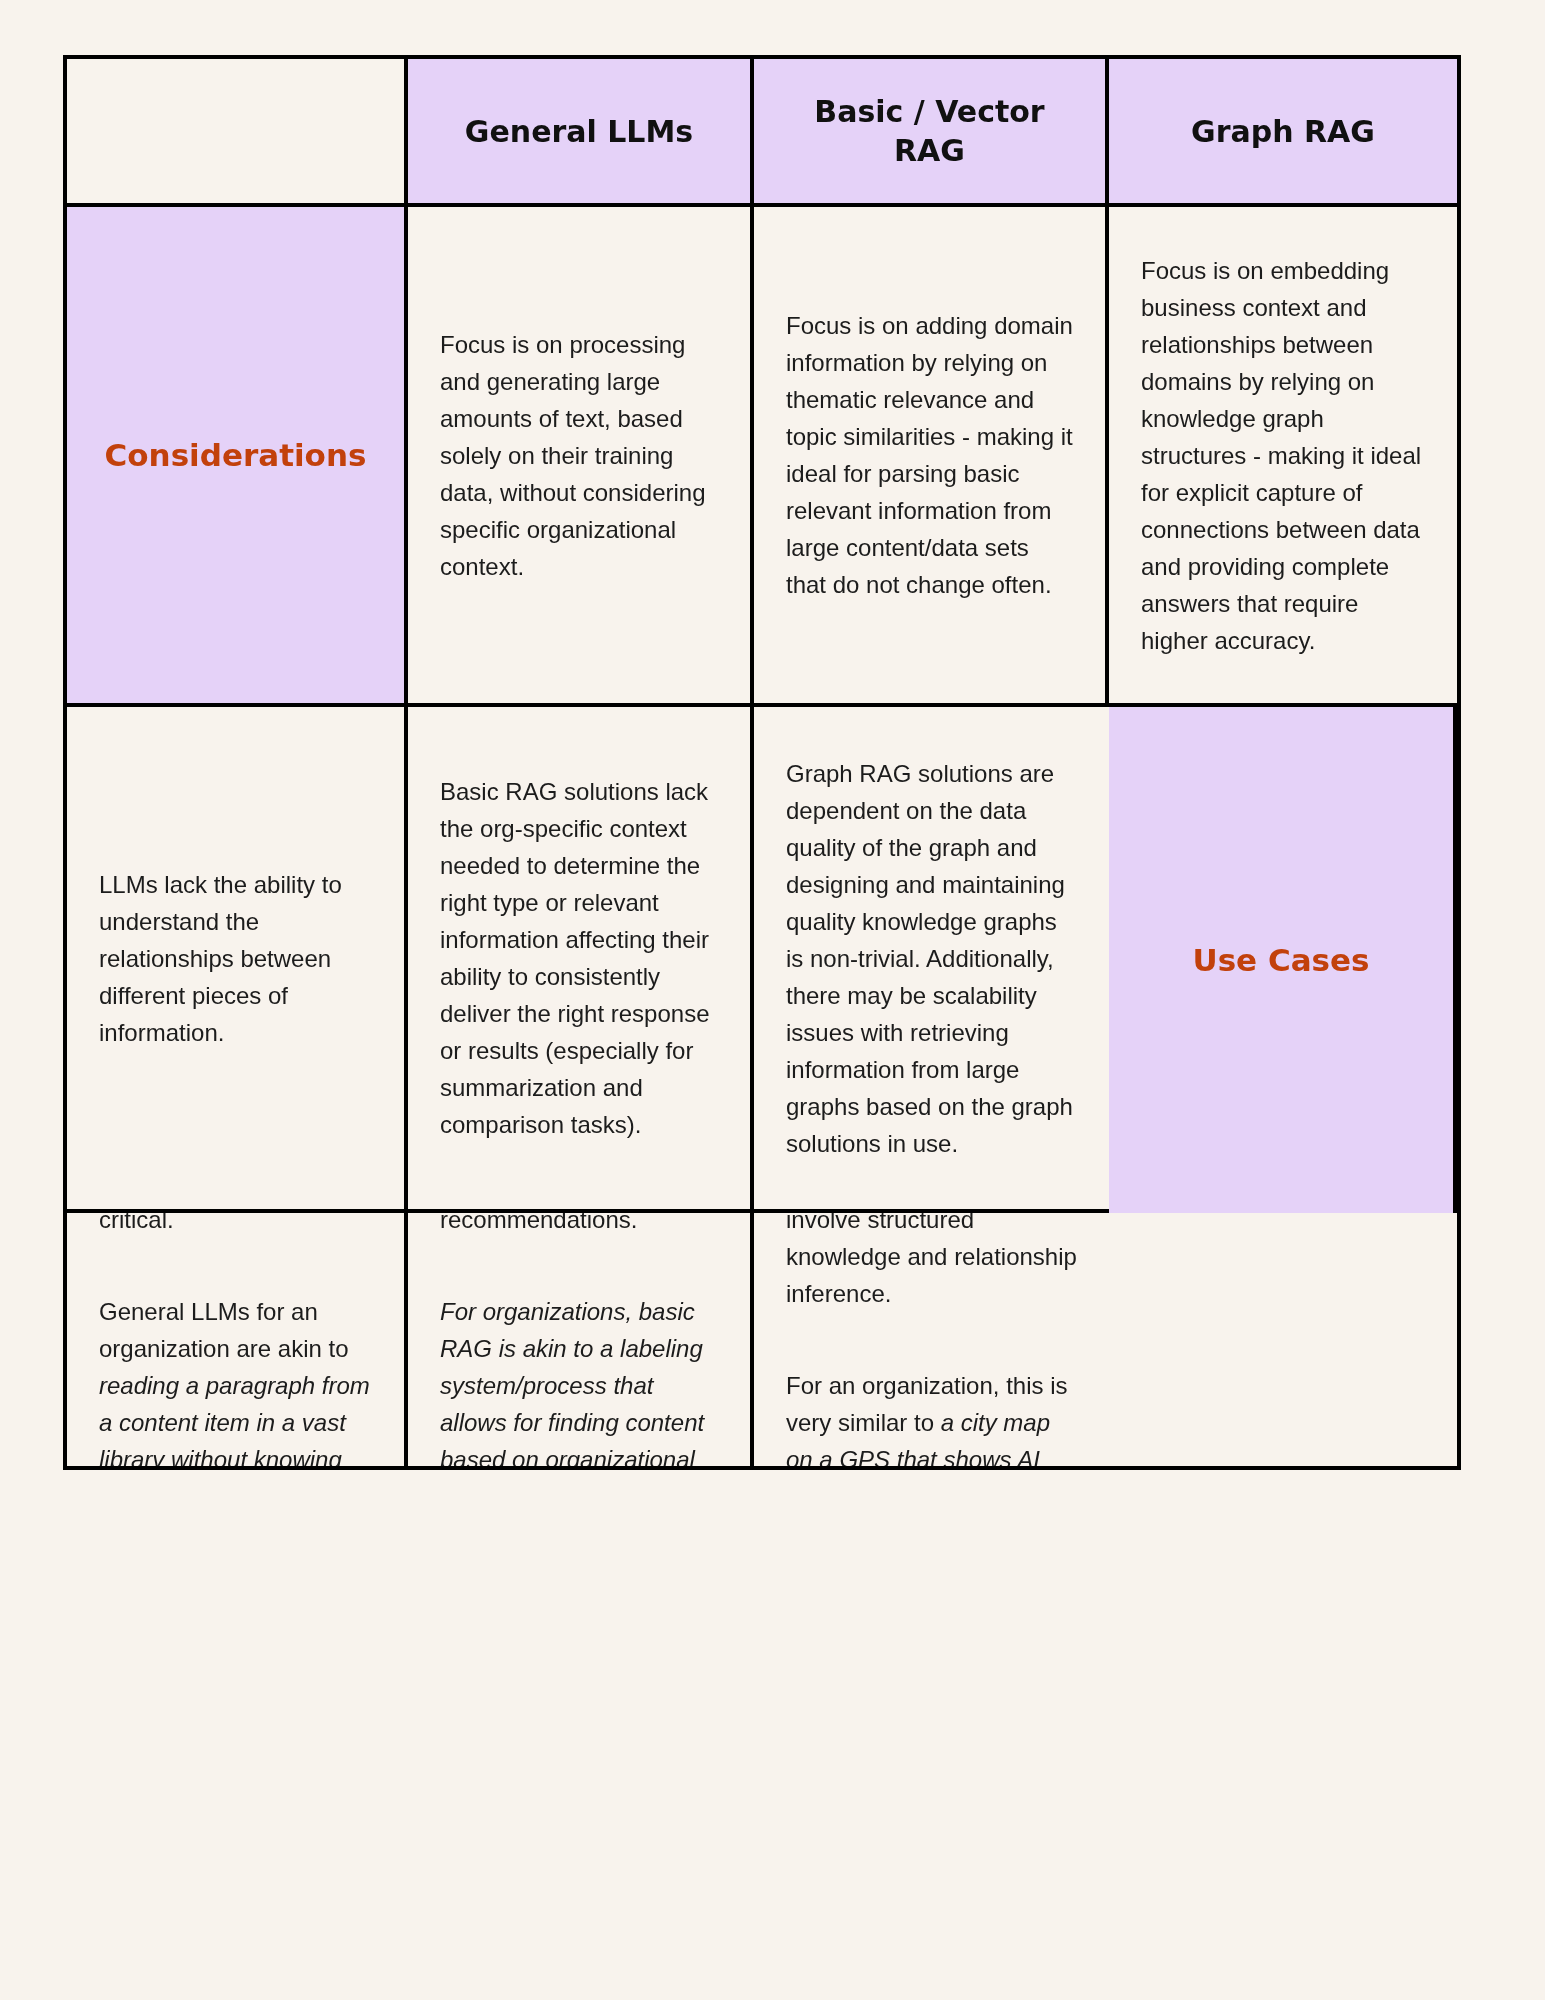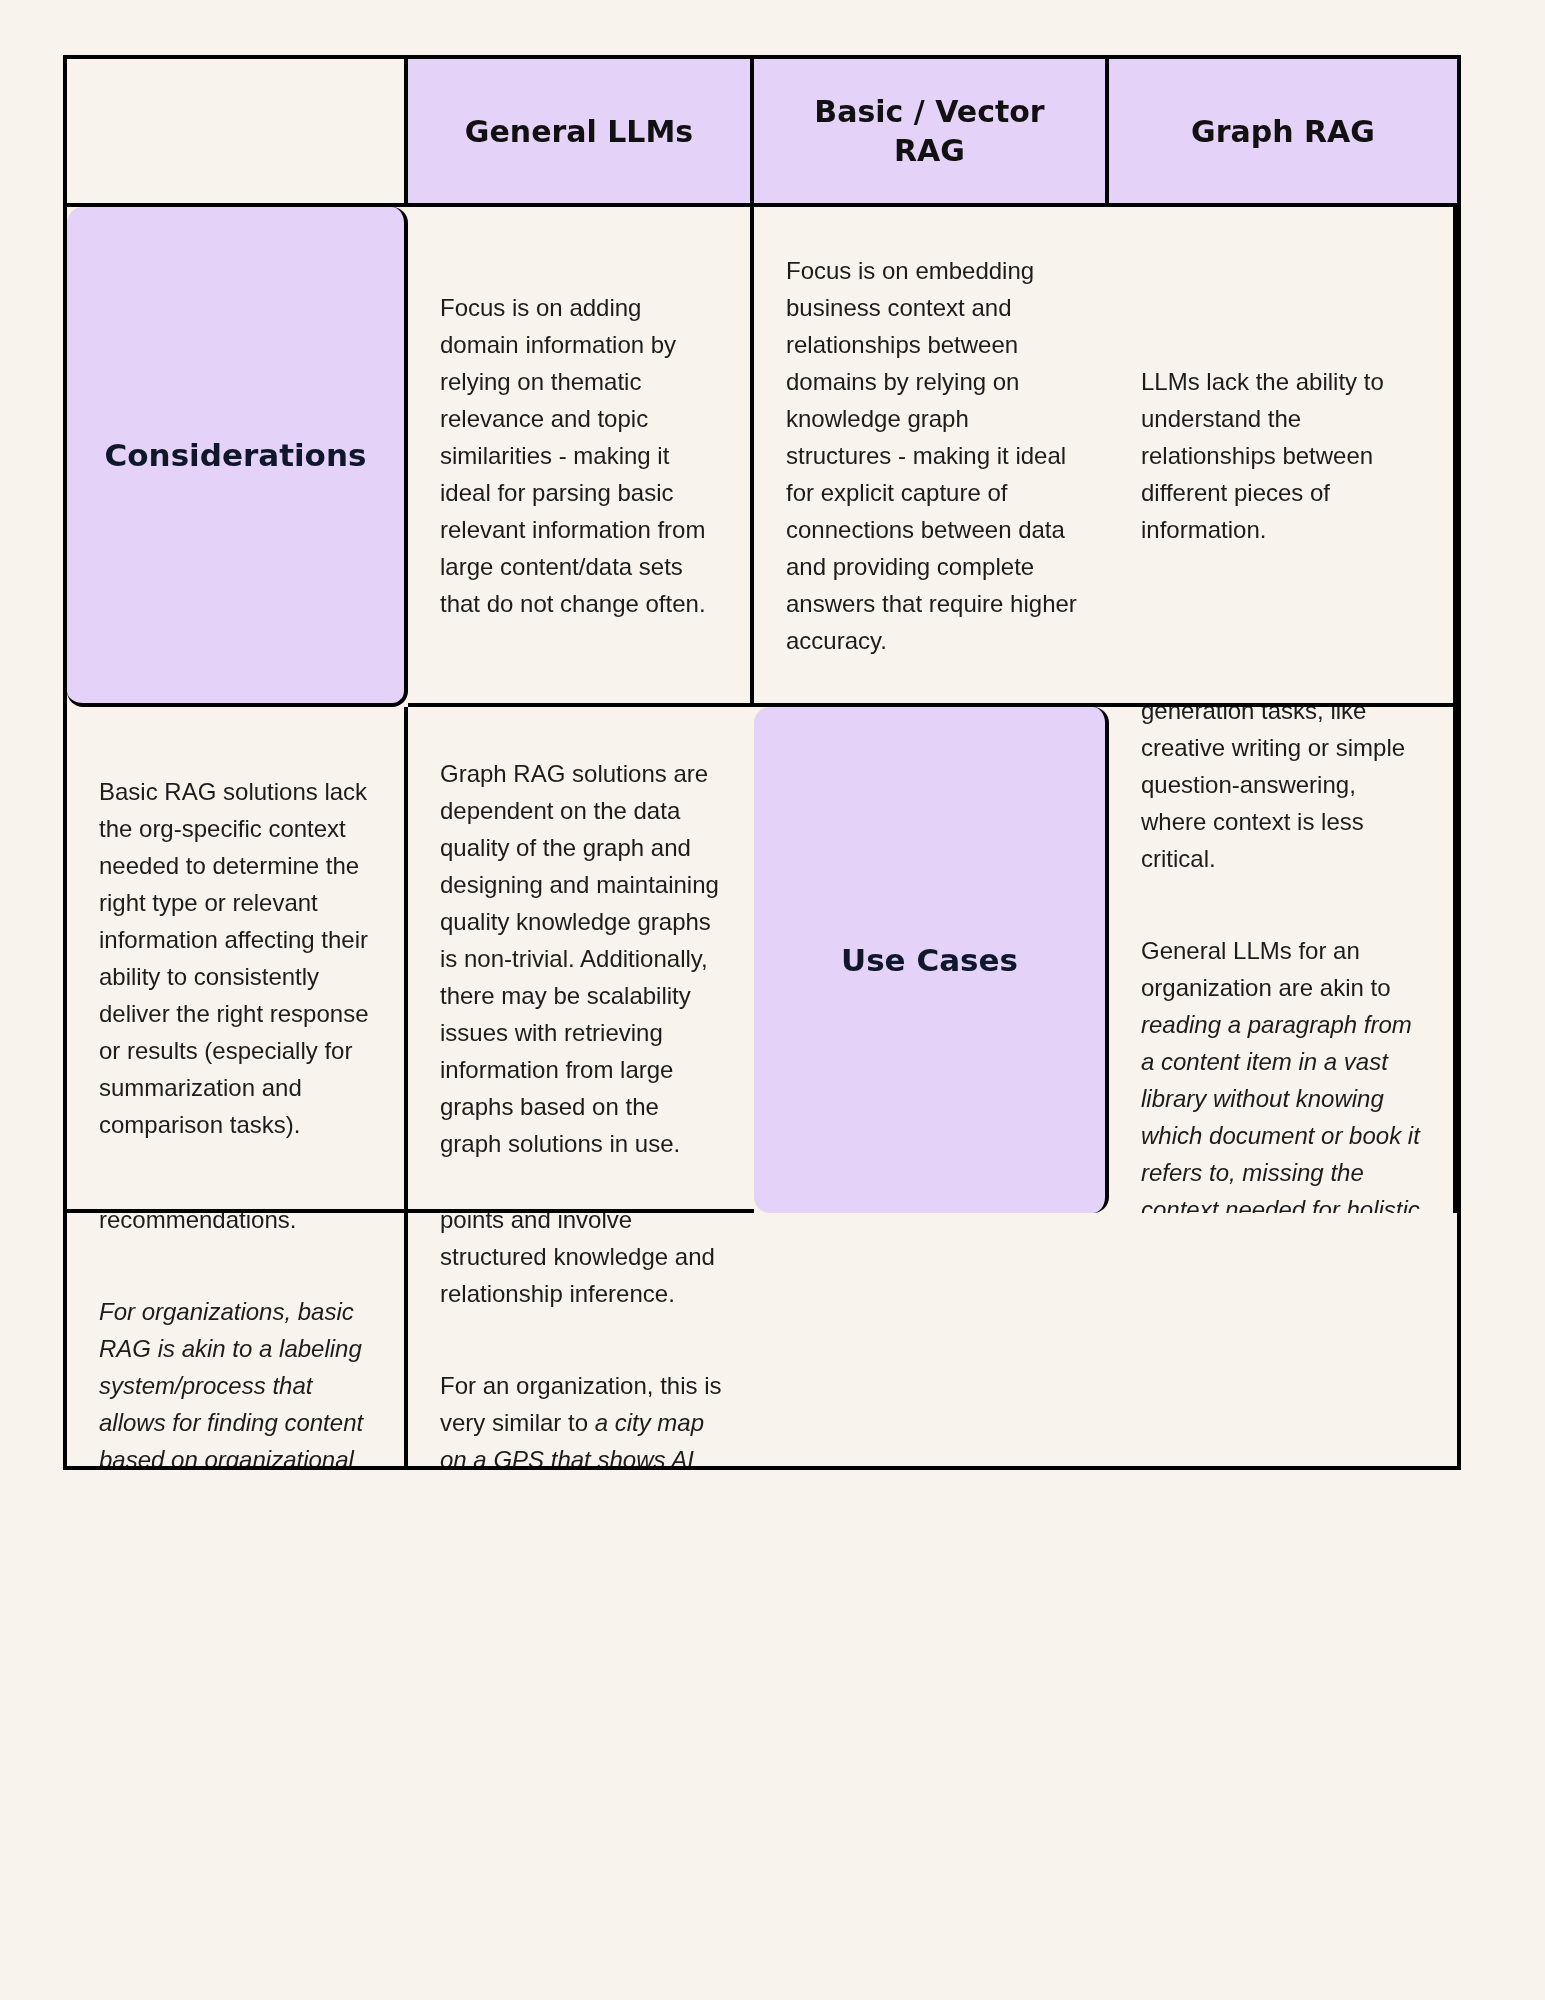--- a/index.html
+++ b/index.html
@@ -53,23 +53,22 @@
     color: #111;
     padding: 0 20px;
   }
   .rowlabel {
     background: #e5d2f8;
     align-items: center;
     text-align: center;
     font-family: "DejaVu Sans", sans-serif;
     font-weight: 700;
     font-size: 31px;
-    color: #0f172a;
+    color: #c2410c;
     padding: 0 10px;
-    border-radius: 16px;
   }
   .body {
     background: #f8f3ed;
     padding: 12px 14px;
   }
   .para {
     margin: 18px;
     font-size: 24px;
     line-height: 37px;
     text-align: left;
@@ -81,20 +80,23 @@
 <body>
 
 <div class="table">
 
   <div class="cell corner"></div>
   <div class="cell colhead">General LLMs</div>
   <div class="cell colhead">Basic / Vector RAG</div>
   <div class="cell colhead last-col">Graph RAG</div>
 
   <div class="cell rowlabel">Considerations</div>
+  <div class="cell body">
+    <p class="para">Focus is on processing and generating large amounts of text, based solely on their training data, without considering specific organizational context.</p>
+  </div>
   <div class="cell body">
     <p class="para">Focus is on adding domain information by relying on thematic relevance and topic similarities - making it ideal for parsing basic relevant information from large content/data sets that do not change often.</p>
   </div>
   <div class="cell body last-col">
     <p class="para">Focus is on embedding business context and relationships between domains by relying on knowledge graph structures - making it ideal for explicit capture of connections between data and providing complete answers that require higher accuracy.</p>
   </div>
 
   <div class="cell body">
     <p class="para">LLMs lack the ability to understand the relationships between different pieces of information.</p>
   </div>

